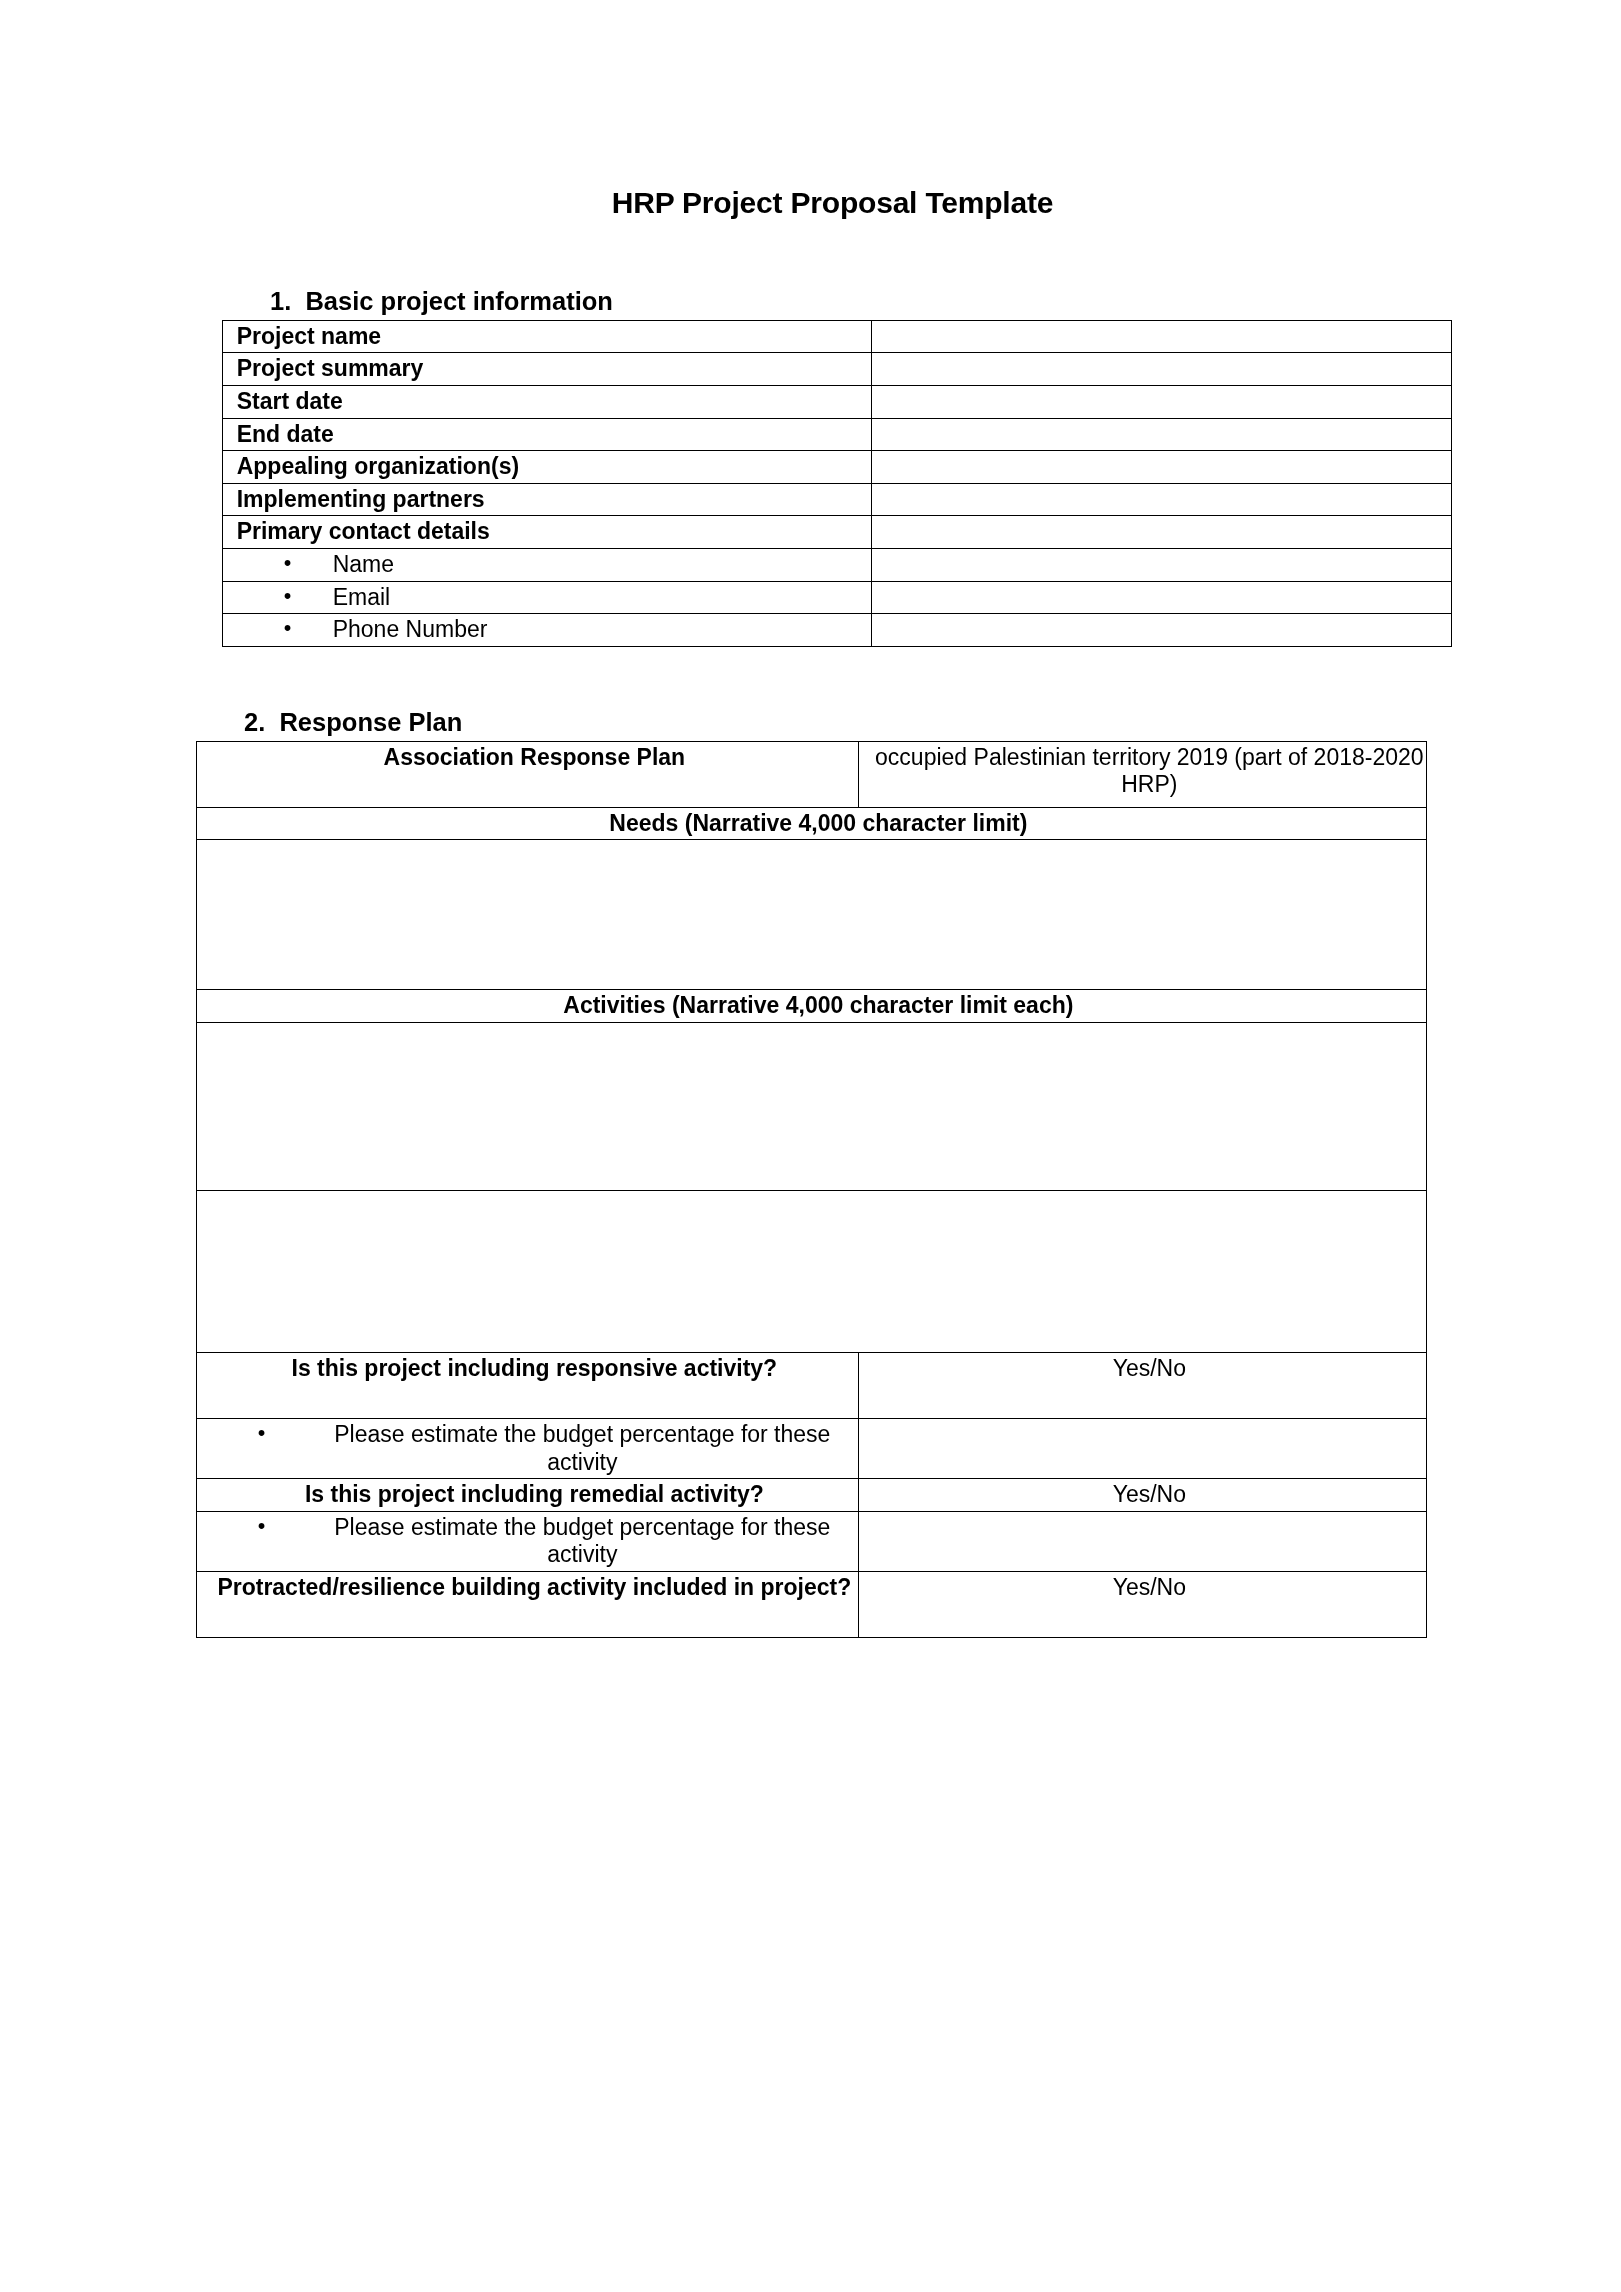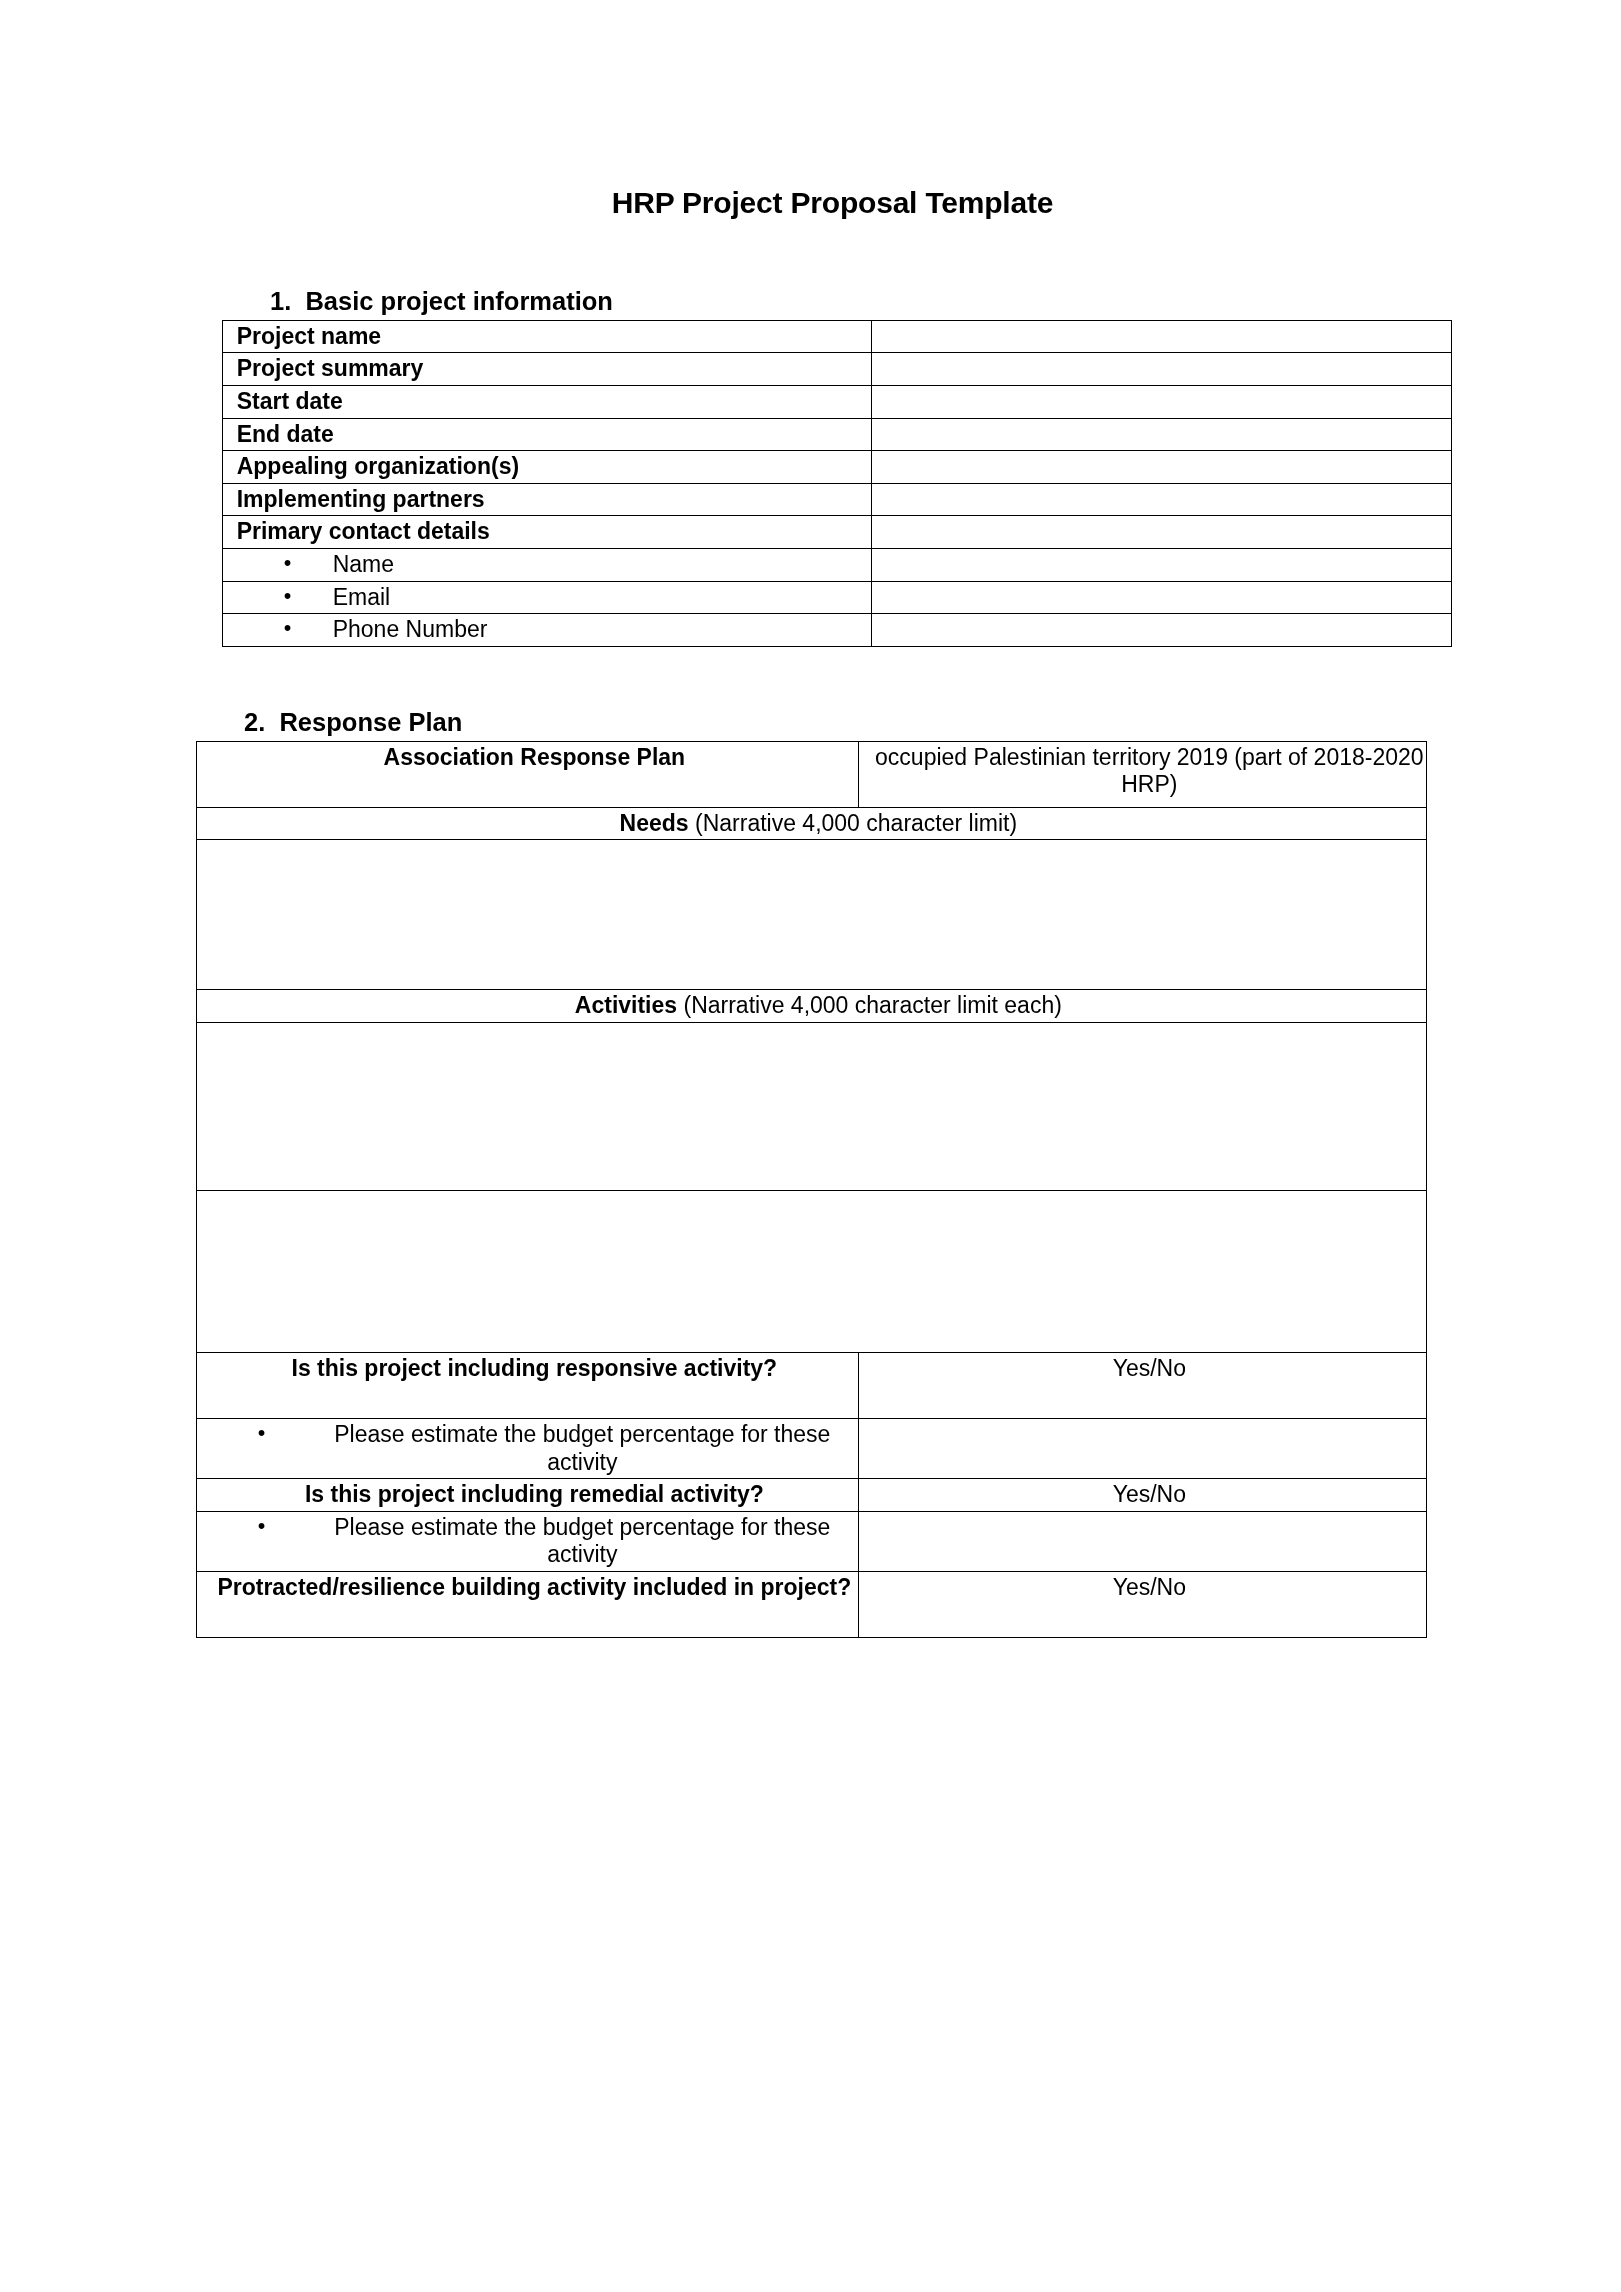--- a/index.html
+++ b/index.html
@@ -56,21 +56,21 @@
     text-align: center;
   }
   .doc-table td {
     border: 1.6px solid #000000;
     padding: 2px 0 2px 13.7px;
     vertical-align: top;
     font-size: 23px;
     line-height: 1.2;
   }
   .b { font-weight: bold; }
-  .n { font-weight: normal; }
+  .n { font-weight: bold; }
   .it { font-style: italic; }
 
   
   .bul {
     padding-left: 13.7px;
     position: relative;
   }
   .bul-inner {
     display: block;
     padding-left: 96px;

